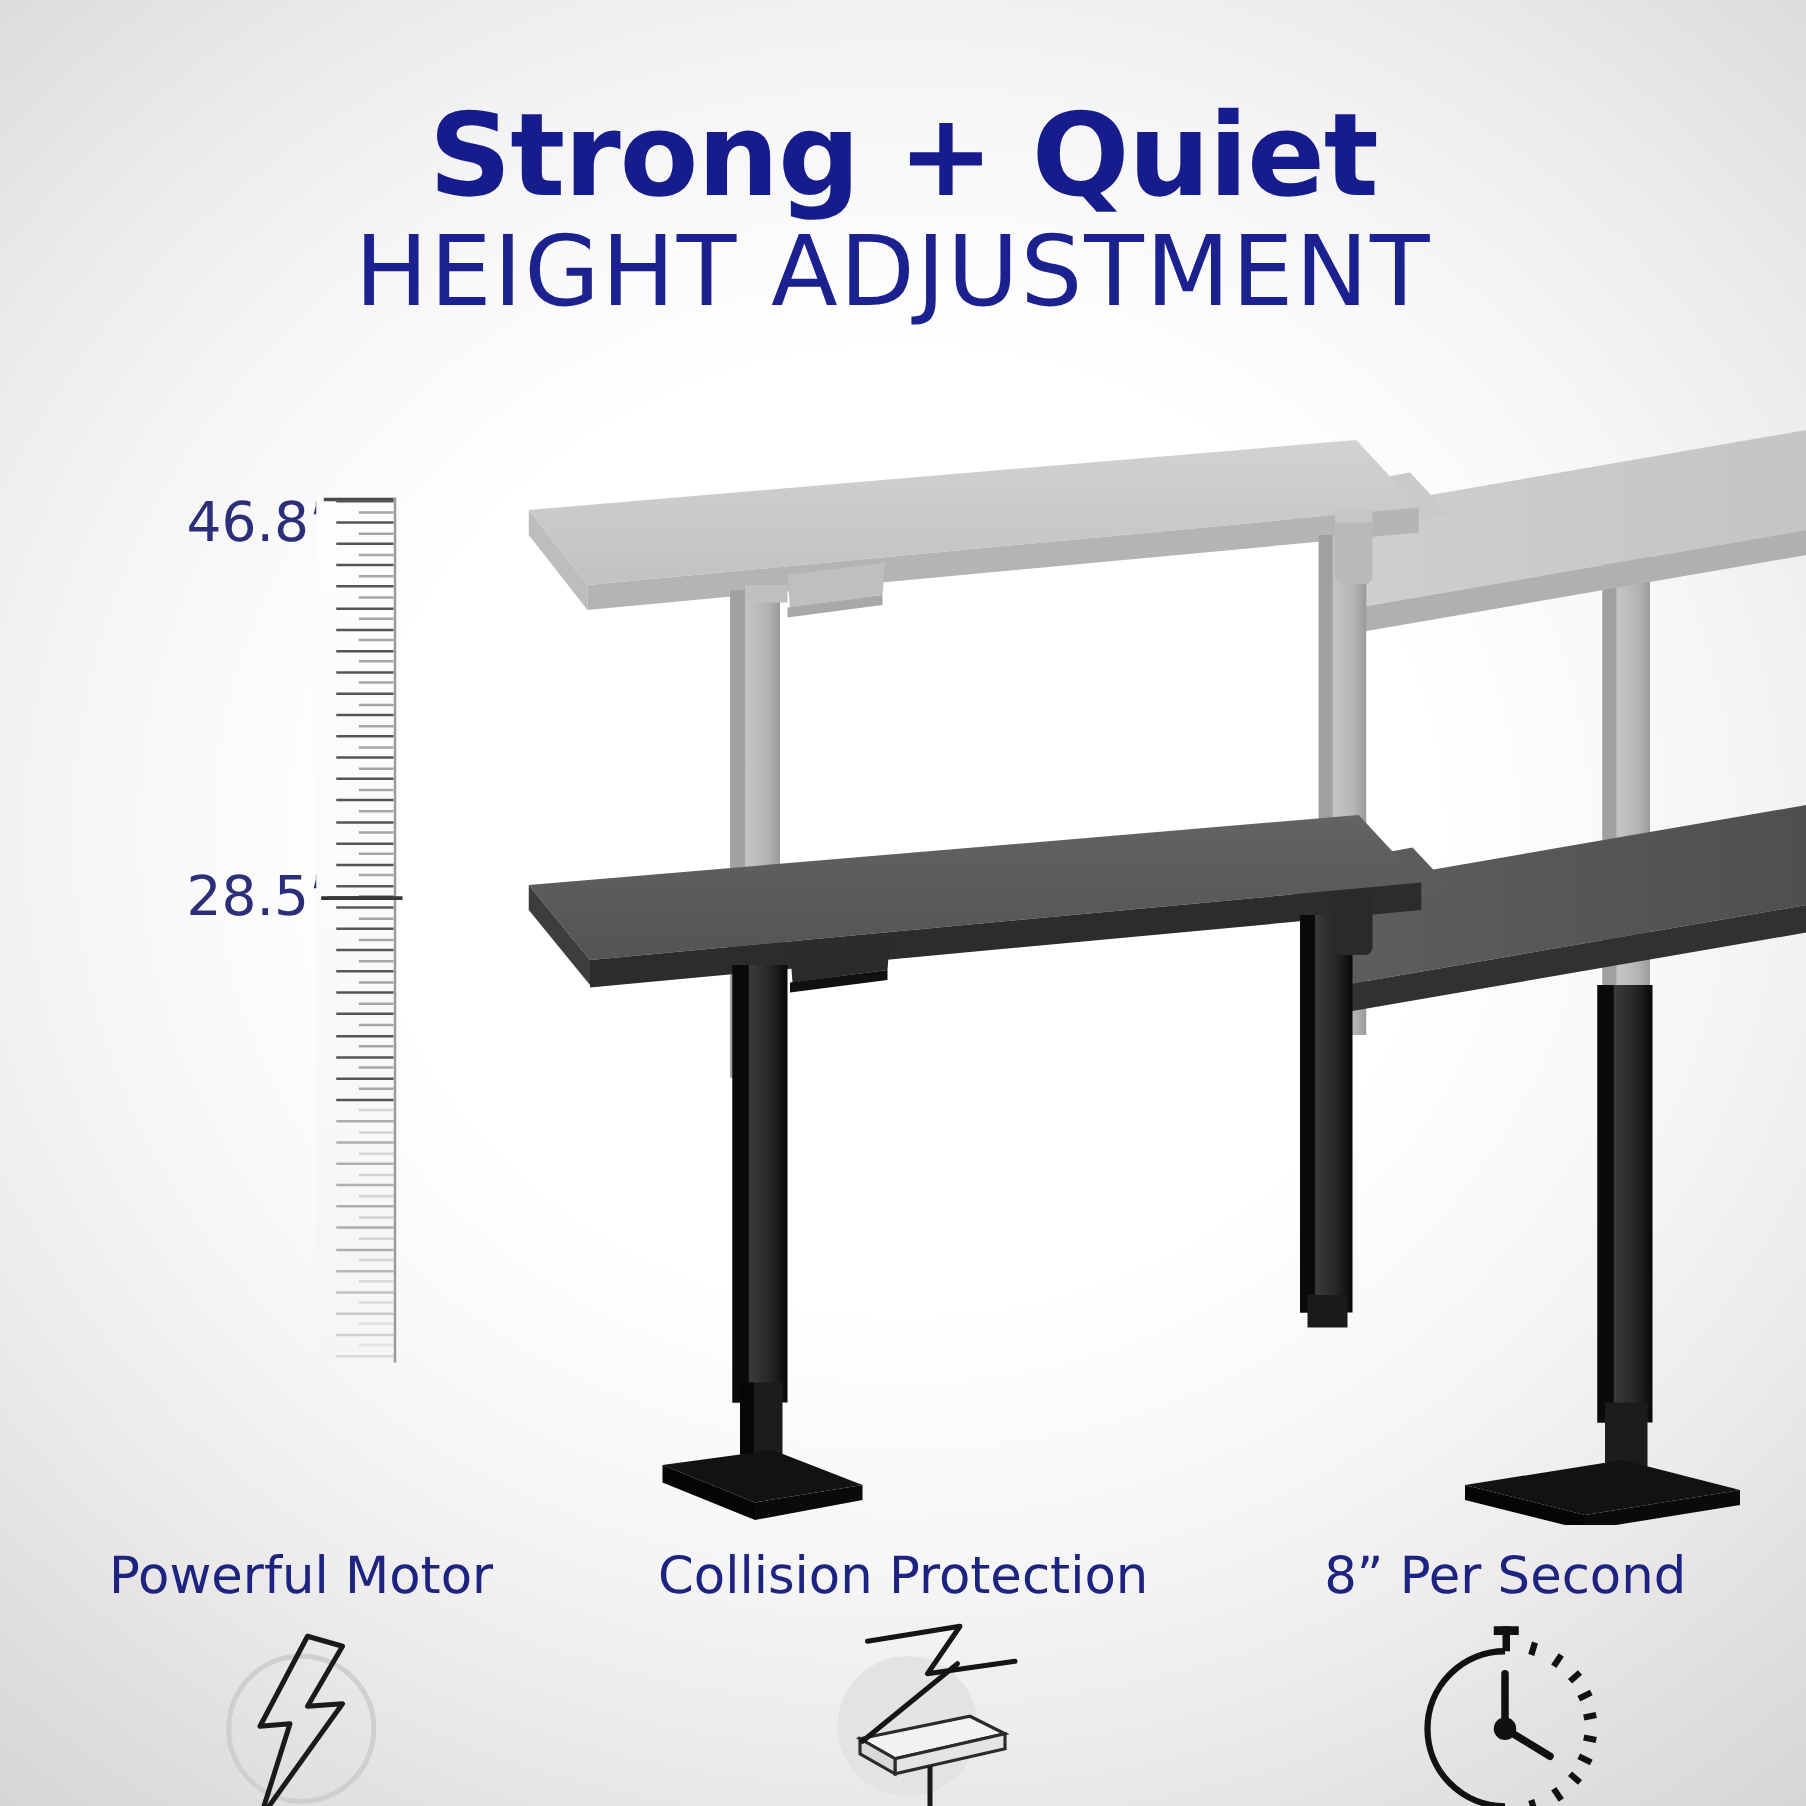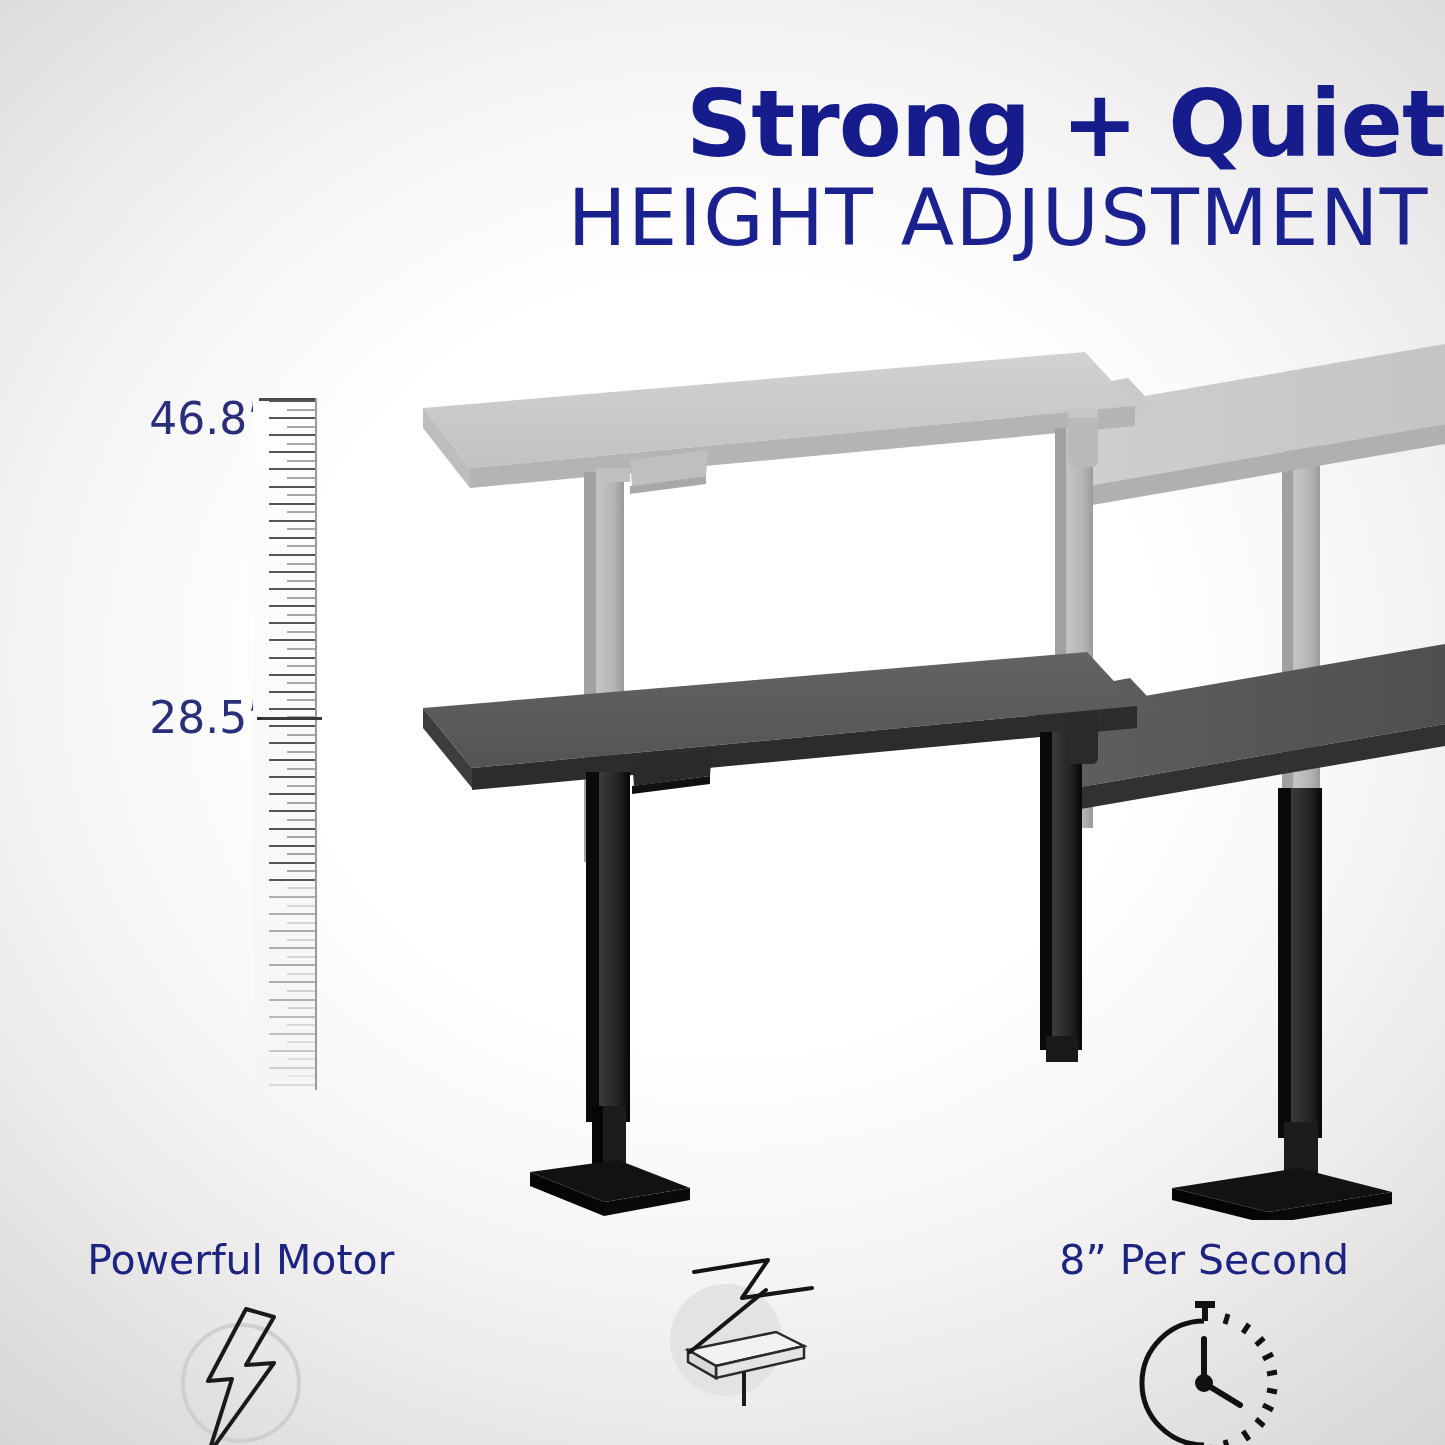--- a/index.html
+++ b/index.html
@@ -22,21 +22,21 @@
         #e2dfdf 87%,
         #d8d5d6 100%);
   }
 
   
   .title-block {
     position: absolute;
     top: 78px;
     left: 0;
     width: 100%;
-    text-align: right;
+    text-align: center;
     pointer-events: none;
   }
   .title-main {
     font-family: "DejaVu Sans", sans-serif;
     font-weight: 700;
     font-size: 92px;
     line-height: 1.02;
     letter-spacing: -1px;
     color: #161c8c;
     margin: 0;
@@ -360,20 +360,21 @@
       <div class="feature-label">Powerful Motor</div>
       <div class="feature-icon">
         <svg viewBox="0 0 190 175">
           <circle cx="95" cy="88" r="58" fill="none" stroke="#cfcfcf" stroke-width="4"></circle>
           <path d="M100 14 L62 86 L86 84 L62 160 L128 68 L100 70 L128 22 Z" fill="none" stroke="#1a1a1a" stroke-width="4" stroke-linejoin="round" stroke-linecap="round"></path>
         </svg>
       </div>
     </div>
 
     <div class="feature">
+      <div class="feature-label">Collision Protection</div>
       <div class="feature-icon">
         <svg viewBox="0 0 190 175">
           <circle cx="98" cy="86" r="56" fill="#e3e3e3"></circle>
 
           <polygon points="60,96 148,78 176,92 88,112" fill="#f2f2f2" stroke="#2a2a2a" stroke-width="2.5"></polygon>
           <polygon points="88,112 176,92 176,104 88,124" fill="#e4e4e4" stroke="#2a2a2a" stroke-width="2.5"></polygon>
           <polygon points="60,96 88,112 88,124 60,108" fill="#d9d9d9" stroke="#2a2a2a" stroke-width="2.5"></polygon>
 
           <line x1="116" y1="118" x2="116" y2="152" stroke="#1a1a1a" stroke-width="4"></line>
 

